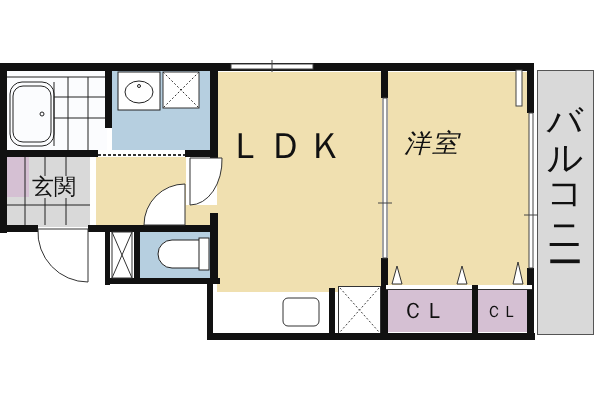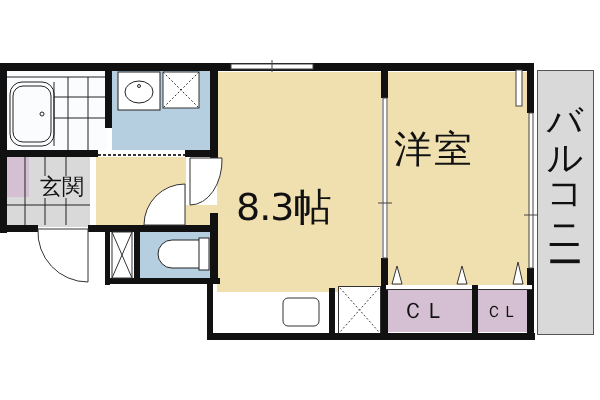--- a/index.html
+++ b/index.html
@@ -130,19 +130,19 @@
       <rect x="516" y="70" width="6" height="36"></rect>
     </g>
 
     <g fill="#fff" stroke="#333" stroke-width="1">
       <polygon points="392,284 397,266 402,284"></polygon>
       <polygon points="457,284 462,266 467,284"></polygon>
       <polygon points="513,284 518,262 523,284"></polygon>
     </g>
   </svg>
 
-  <div class="room-label" style="left:236px;top:188px;font-size:38px;letter-spacing:-1px;">8.3帖</div>
-  <div class="room-label" style="left:394px;top:130px;font-size:38px;letter-spacing:2px;">洋室</div>
-  <div class="room-label" style="left:40px;top:176px;font-size:22px;background:#d9d9d9;">玄関</div>
+  <div class="room-label" style="left:228px;top:128px;font-size:36px;letter-spacing:4px;">ＬＤＫ</div>
+  <div class="room-label" style="left:404px;top:130px;font-size:26px;letter-spacing:2px;font-style:italic;">洋室</div>
+  <div class="room-label" style="left:32px;top:176px;font-size:22px;background:#d9d9d9;">玄関</div>
   <div class="room-label" style="left:402px;top:300px;font-size:22px;">ＣＬ</div>
   <div class="room-label" style="left:486px;top:304px;font-size:16px;">ＣＬ</div>
   <div class="room-label" style="left:547px;top:80px;font-size:36px;writing-mode:vertical-rl;line-height:1;">バルコニー</div>
 </div>
 
 </body></html>

